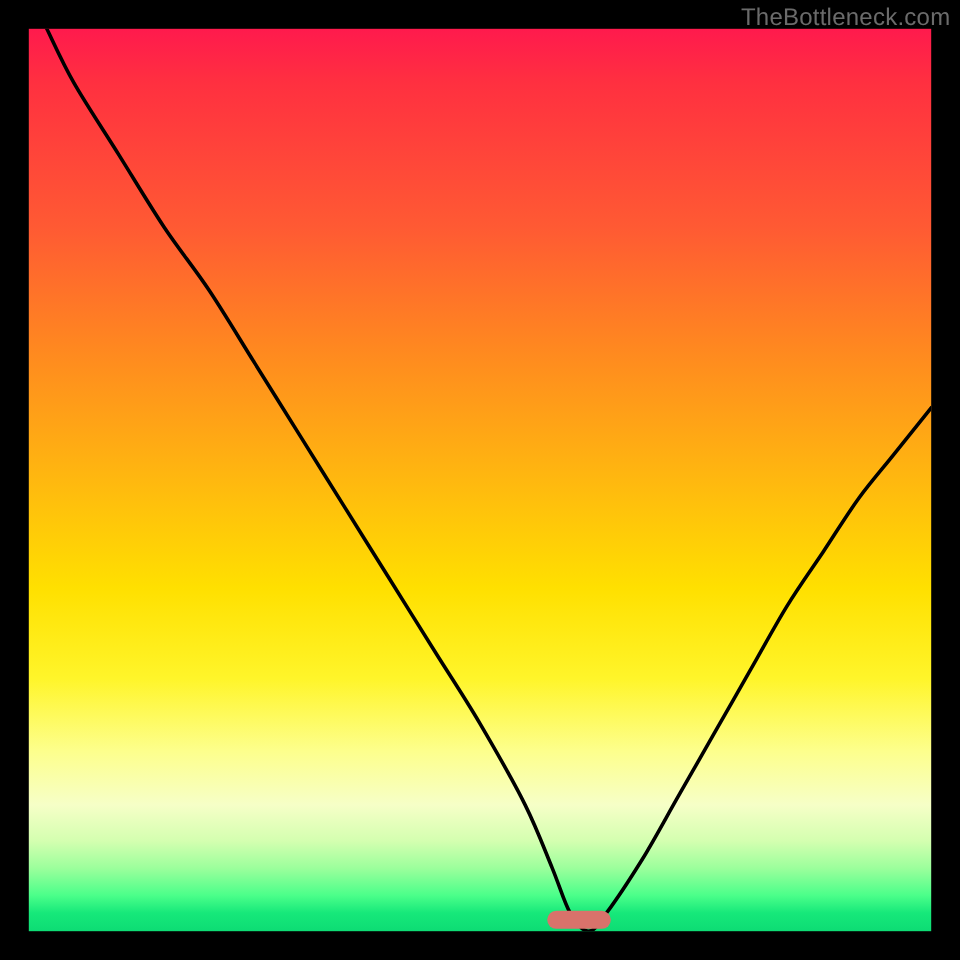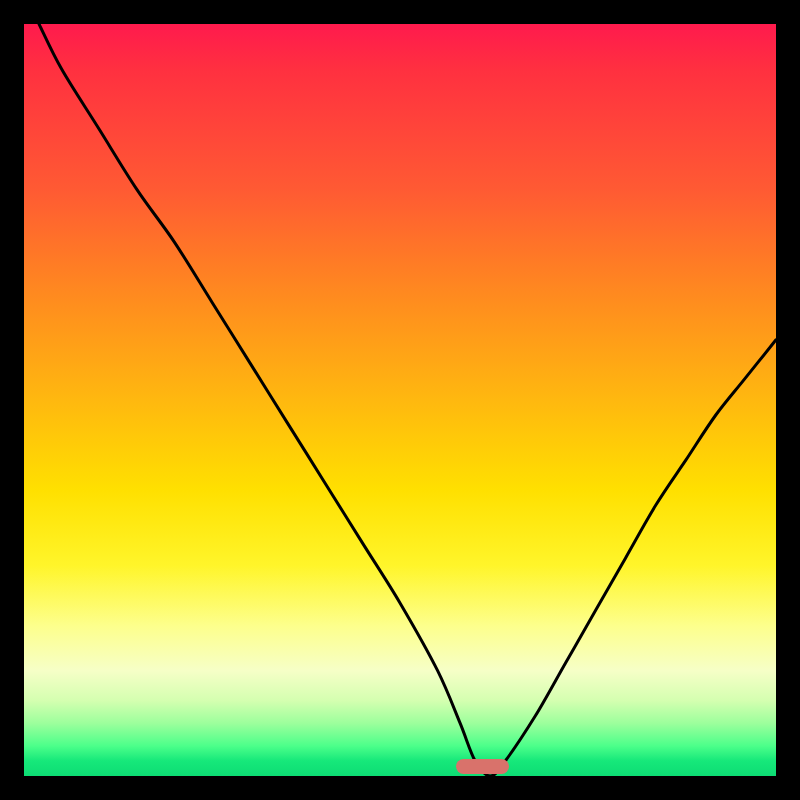--- a/index.html
+++ b/index.html
@@ -65,20 +65,21 @@
     height: 15px;
     background: #d9726b;
     border-radius: 8px;
   }
 </style>
 </head>
 <body>
 
 <div class="frame">
 
+  <div class="watermark">TheBottleneck.com</div>
 
   <div class="plot-area">
 
     <svg class="curve-svg" viewBox="0 0 752 752" preserveAspectRatio="none">
       <path d="M 15.0 0.0 C 18.8 7.5, 27.6 27.6, 37.6 45.1 C 47.6 62.7, 62.7 85.2, 75.2 105.3 C 87.7 125.3, 100.3 146.6, 112.8 165.4 C 125.3 184.2, 137.9 199.3, 150.4 218.1 C 162.9 236.9, 175.5 258.2, 188.0 278.2 C 200.5 298.3, 213.1 318.3, 225.6 338.4 C 238.1 358.5, 250.7 378.5, 263.2 398.6 C 275.7 418.6, 288.3 438.7, 300.8 458.7 C 313.3 478.8, 325.9 498.8, 338.4 518.9 C 350.9 538.9, 363.5 557.7, 376.0 579.0 C 388.5 600.3, 403.6 626.7, 413.6 646.7 C 423.6 666.8, 429.9 684.3, 436.2 699.4 C 442.4 714.4, 446.2 728.2, 451.2 737.0 C 456.2 745.7, 461.2 752.0, 466.2 752.0 C 471.3 752.0, 473.8 747.0, 481.3 737.0 C 488.8 726.9, 501.3 708.1, 511.4 691.8 C 521.4 675.5, 531.4 656.7, 541.4 639.2 C 551.5 621.7, 561.5 604.1, 571.5 586.6 C 581.5 569.0, 591.6 551.5, 601.6 533.9 C 611.6 516.4, 621.7 497.6, 631.7 481.3 C 641.7 465.0, 651.7 451.2, 661.8 436.2 C 671.8 421.1, 681.8 404.8, 691.8 391.0 C 701.9 377.3, 711.9 366.0, 721.9 353.4 C 731.9 340.9, 747.0 322.1, 752.0 315.8" id="curvePath" fill="none" stroke="#000000" stroke-width="3" stroke-linecap="round"></path>
     </svg>
 
     <div class="marker" id="minMarker" style="width: 52.64px; left: 432.4px; bottom: 2px; background: rgb(217, 114, 107);"></div>
 
   </div>

